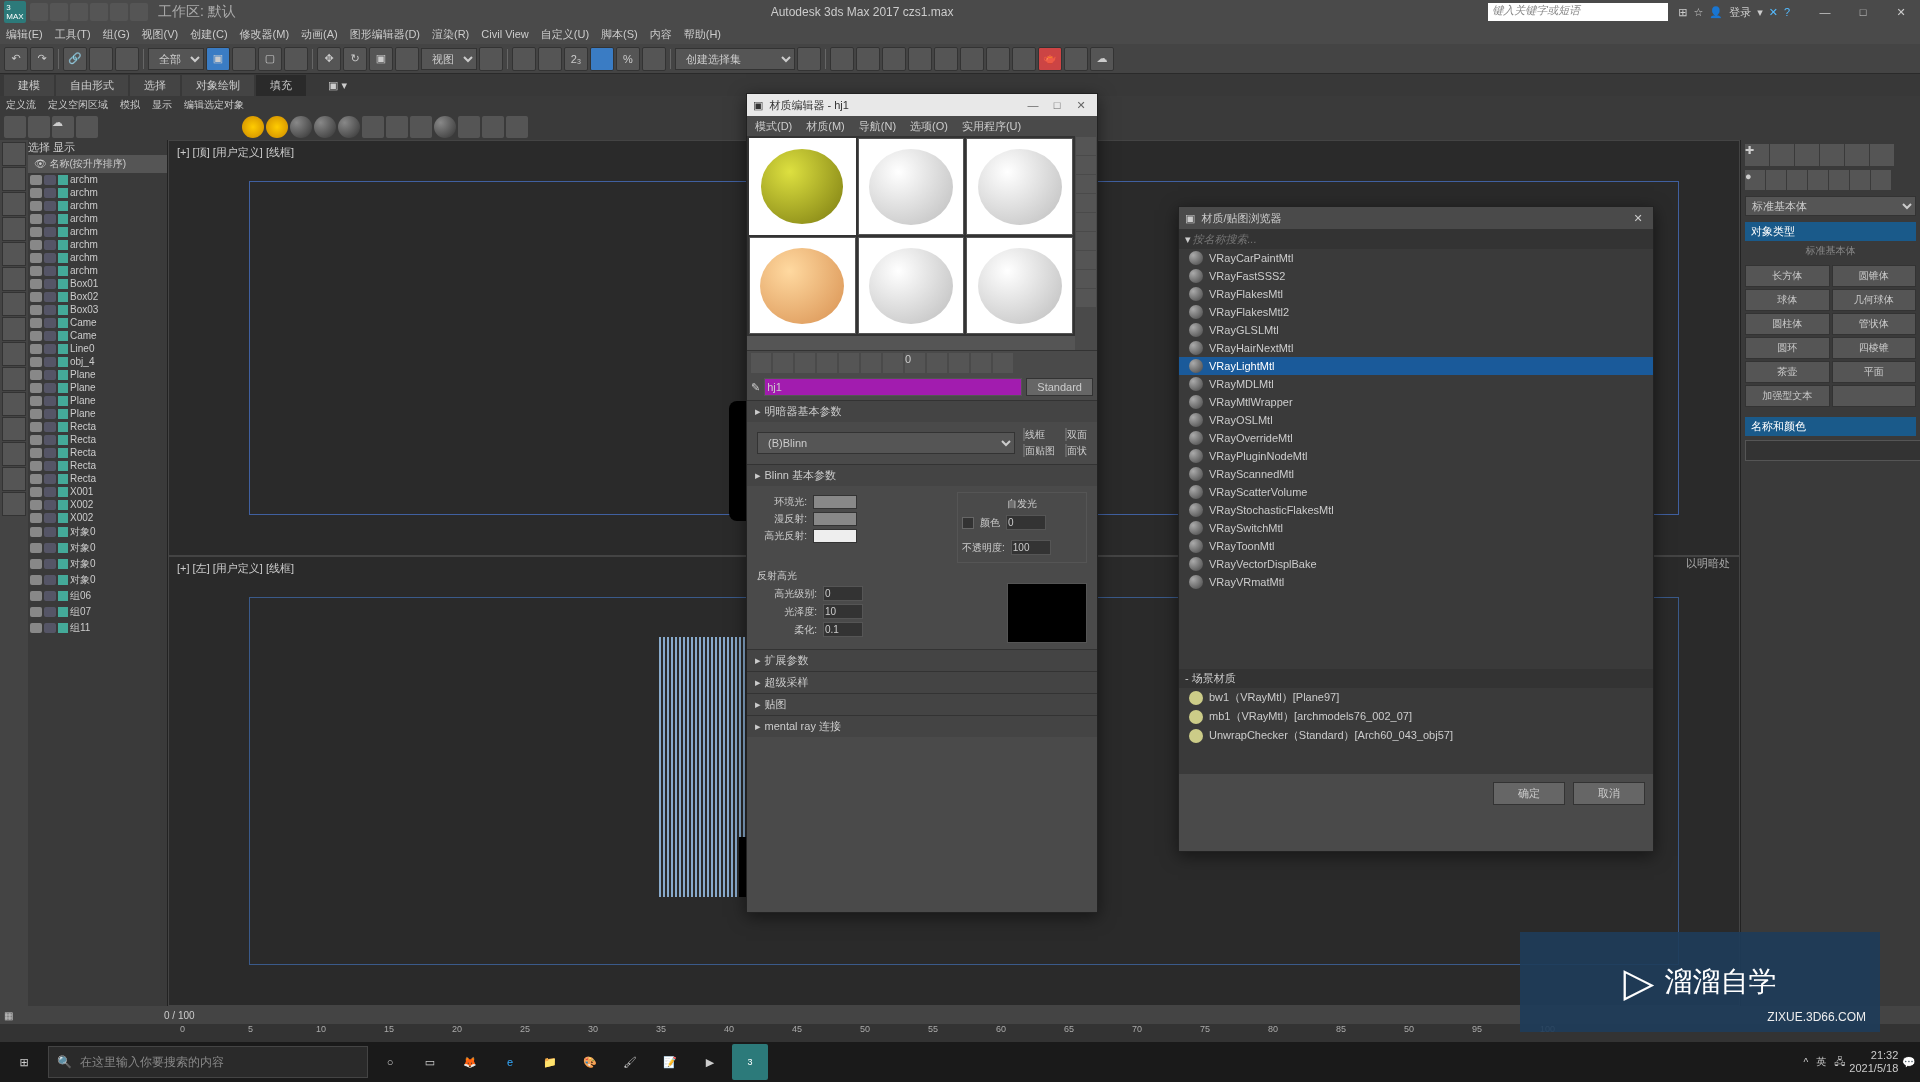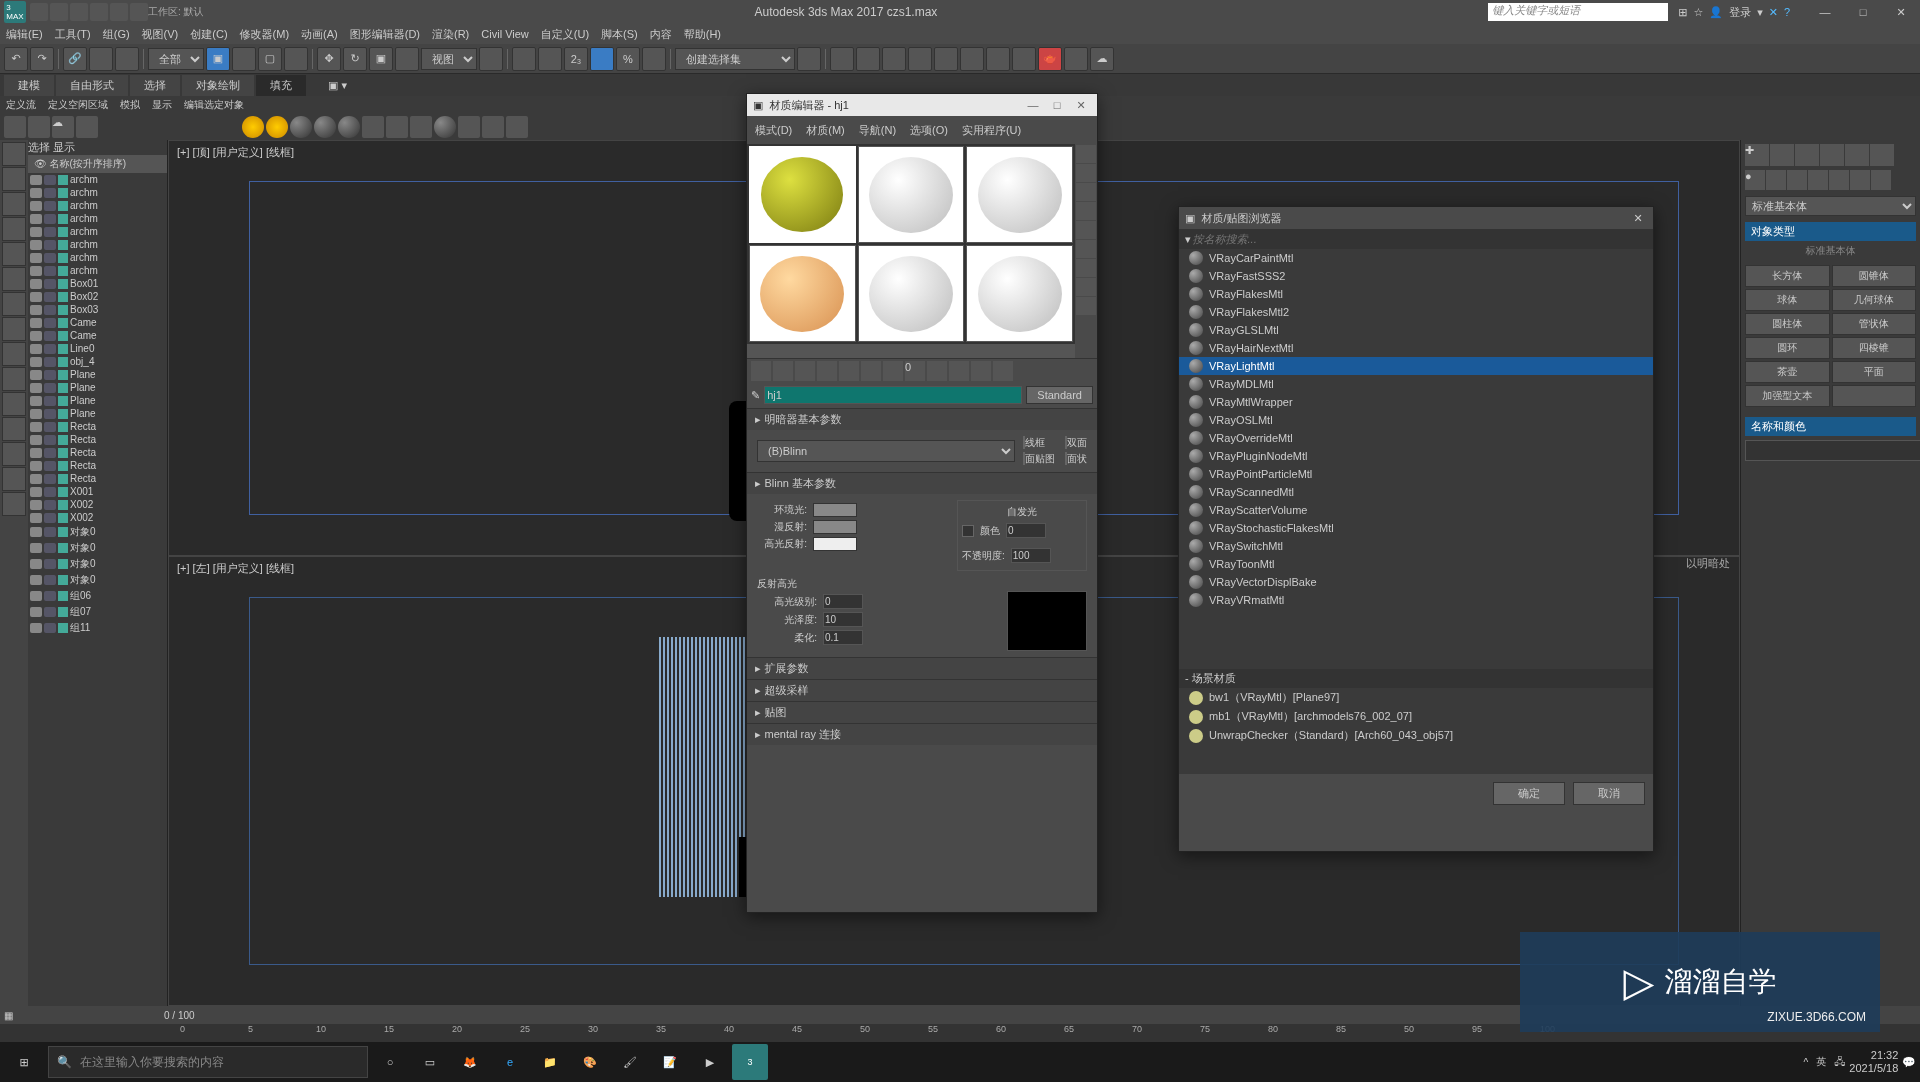--- a/index.html
+++ b/index.html
@@ -3,21 +3,21 @@
 <meta charset="utf-8">
 <style>
 * { margin: 0; padding: 0; box-sizing: border-box; font-family: "Microsoft YaHei", Arial, sans-serif; }
 body { background: #3a3a3a; color: #ccc; font-size: 11px; overflow: hidden; width: 1920px; height: 1082px; position: relative; }
 
 
 .title-bar { height: 24px; background: #4a4a4a; display: flex; align-items: center; padding: 0 4px; }
 .title-bar .logo { width: 22px; height: 22px; background: #2c7a7a; border-radius: 2px; margin-right: 4px; display: flex; align-items: center; justify-content: center; color: #fff; font-size: 8px; }
 .title-bar .tb-icons { display: flex; gap: 2px; }
 .title-bar .tb-icon { width: 18px; height: 18px; background: #555; border-radius: 2px; cursor: pointer; }
-.title-bar .ws-label { color: #aaa; font-size: 10px; }
+.title-bar .ws-label { margin-left: 10px; color: #aaa; font-size: 14px; }
 .title-bar .app-title { flex: 1; text-align: center; color: #ccc; font-size: 12px; }
 .title-bar .search-box { width: 180px; height: 18px; background: #fff; color: #888; font-style: italic; padding: 0 4px; font-size: 11px; }
 .title-bar .right-icons { display: flex; gap: 6px; margin-left: 10px; align-items: center; }
 .title-bar .win-controls { display: flex; gap: 8px; margin-left: 20px; }
 .title-bar .win-btn { width: 30px; height: 18px; display: flex; align-items: center; justify-content: center; cursor: pointer; }
 
 
 .menu-bar { height: 20px; background: #4a4a4a; display: flex; align-items: center; padding: 0 6px; gap: 12px; }
 .menu-bar .menu-item { color: #ccc; font-size: 11px; cursor: pointer; }
 
@@ -95,34 +95,34 @@
 .win-taskbar .search { flex: 0 0 320px; height: 32px; background: #2a2a2a; border: 1px solid #444; color: #888; padding: 0 8px; display: flex; align-items: center; font-size: 12px; }
 .win-taskbar .tb-app { width: 36px; height: 36px; display: flex; align-items: center; justify-content: center; cursor: pointer; }
 .win-taskbar .tb-right { margin-left: auto; display: flex; align-items: center; gap: 8px; color: #ccc; font-size: 10px; }
 .win-taskbar .tb-time { text-align: right; line-height: 1.2; }
 
 
 .mat-editor { position: absolute; left: 746px; top: 93px; width: 352px; height: 820px; background: #4a4a4a; border: 1px solid #222; box-shadow: 0 4px 16px rgba(0,0,0,0.5); z-index: 100; }
 .mat-editor .dlg-title { height: 22px; background: #e8e8e8; color: #333; display: flex; align-items: center; padding: 0 6px; font-size: 11px; }
 .mat-editor .dlg-title .dlg-close { margin-left: auto; display: flex; gap: 4px; }
 .mat-editor .dlg-title .dlg-btn { width: 20px; height: 16px; display: flex; align-items: center; justify-content: center; cursor: pointer; color: #666; }
-.mat-editor .dlg-menu { height: 28px; background: #4a4a4a; display: flex; align-items: center; gap: 14px; padding: 0 8px; font-size: 11px; }
+.mat-editor .dlg-menu { height: 20px; background: #4a4a4a; display: flex; align-items: center; gap: 14px; padding: 0 8px; font-size: 11px; }
 .mat-editor .dlg-menu span { cursor: pointer; color: #ccc; }
 .mat-editor .slots-area { display: flex; }
 .mat-editor .slots { flex: 1; background: #333; padding: 2px; display: grid; grid-template-columns: repeat(3,1fr); grid-template-rows: repeat(2,1fr); gap: 2px; height: 200px; }
 .mat-editor .slot { background: #fff; border: 1px solid #555; display: flex; align-items: center; justify-content: center; cursor: pointer; }
 .mat-editor .slot.active { border: 2px solid #fff; }
 .mat-editor .slot-sphere { width: 80%; height: 80%; border-radius: 50%; }
 .mat-editor .slot-tools { width: 22px; background: #4a4a4a; display: flex; flex-direction: column; gap: 1px; padding: 1px; }
 .mat-editor .slot-tool { width: 20px; height: 18px; background: #555; cursor: pointer; }
 .mat-editor .slot-scroll { height: 14px; background: #555; margin: 0 22px 0 0; }
 .mat-editor .mat-toolbar { height: 24px; display: flex; align-items: center; gap: 2px; padding: 0 4px; border-top: 1px solid #333; }
 .mat-editor .mt-btn { width: 20px; height: 20px; background: #555; cursor: pointer; }
 .mat-editor .mat-name-row { display: flex; gap: 4px; padding: 4px; align-items: center; }
-.mat-editor .mat-name-row input { flex: 1; background: #0f766e; border: 1px solid #555; color: #ccc; padding: 2px; font-size: 11px; }
+.mat-editor .mat-name-row input { flex: 1; background: #a21caf; border: 1px solid #555; color: #ccc; padding: 2px; font-size: 11px; }
 .mat-editor .mat-name-row button { background: #666; border: 1px solid #333; color: #ccc; padding: 2px 10px; cursor: pointer; font-size: 11px; }
 .mat-editor .rollout { border-top: 1px solid #333; }
 .mat-editor .rollout-head { padding: 3px 8px; background: #444; color: #ccc; font-size: 11px; cursor: pointer; display: flex; align-items: center; gap: 4px; }
 .mat-editor .rollout-body { padding: 6px 10px; font-size: 10px; }
 .mat-editor .param-row { display: flex; align-items: center; gap: 6px; margin: 3px 0; }
 .mat-editor .param-label { width: 50px; color: #ccc; text-align: right; }
 .mat-editor .swatch { width: 44px; height: 14px; background: #888; border: 1px solid #333; cursor: pointer; }
 .mat-editor .spinner { width: 40px; background: #333; border: 1px solid #555; color: #ccc; padding: 1px; font-size: 10px; }
 .mat-editor .checkbox { width: 12px; height: 12px; background: #333; border: 1px solid #666; cursor: pointer; }
 
@@ -851,24 +851,20 @@
       <div class="mat-item">
         <span class="mat-icon"></span>
         <span>VRayOverrideMtl</span>
       </div>
       <div class="mat-item">
         <span class="mat-icon"></span>
         <span>VRayPluginNodeMtl</span>
       </div>
       <div class="mat-item">
         <span class="mat-icon"></span>
-        <span>VRayPointParticleMtl</span>
-      </div>
-      <div class="mat-item">
-        <span class="mat-icon"></span>
         <span>VRayScannedMtl</span>
       </div>
       <div class="mat-item">
         <span class="mat-icon"></span>
         <span>VRayScatterVolume</span>
       </div>
       <div class="mat-item">
         <span class="mat-icon"></span>
         <span>VRayStochasticFlakesMtl</span>
       </div>

